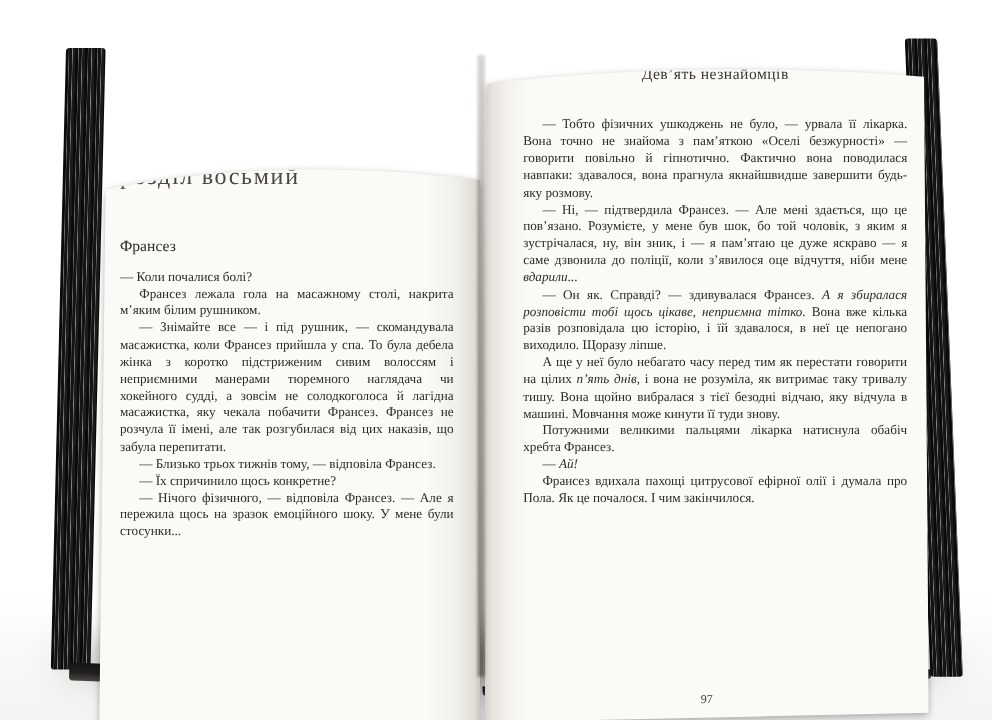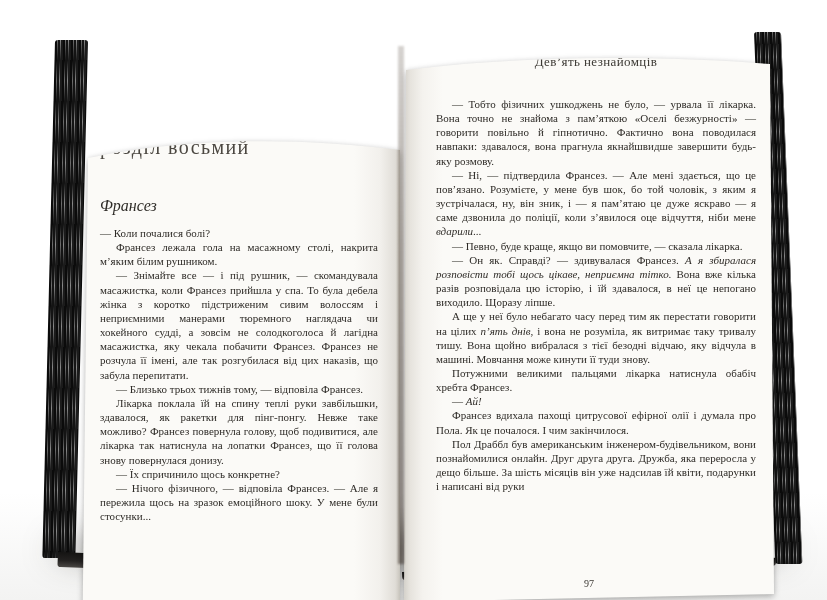--- a/index.html
+++ b/index.html
@@ -106,22 +106,21 @@
   .left-content { padding: 0 22px 0 28px; }
   .chapter-title {
     margin-top: 112px;
     text-align: left;
     font-size: 20px;
     letter-spacing: 1.4px;
     color: #4b4741;
   }
   .pov-label {
     margin-top: 38px;
-    font-style: italic;
-    font-size: 16px;
+    font-size: 13px;
     color: #2e2b27;
   }
 
   
   .right-content { padding: 0 18px 0 34px; }
   .running-header {
     margin-top: 28px;
     text-align: center;
     font-size: 13px;
     letter-spacing: 0.4px;
@@ -164,43 +163,40 @@
   <div class="page-wrap left">
     <div class="page page-left">
       <div class="left-content">
         <div class="chapter-title">розділ восьмий</div>
         <div class="pov-label">Франсез</div>
         <div class="body-text">
             <p class="noindent"><span>— Коли почалися болі?</span></p>
             <p><span>Франсез лежала гола на масажному столі, накрита м’яким білим рушником.</span></p>
             <p><span>— Знімайте все — і під рушник, — скомандувала масажистка, коли Франсез прийшла у спа. То була дебела жінка з коротко підстриженим сивим волоссям і неприємними манерами тюремного наглядача чи хокейного судді, а зовсім не солодкоголоса й лагідна масажистка, яку чекала побачити Франсез. Франсез не розчула її імені, але так розгубилася від цих наказів, що забула перепитати.</span></p>
             <p><span>— Близько трьох тижнів тому, — відповіла Франсез.</span></p>
-            <p><span>Лікарка поклала їй на спину теплі руки завбільшки, здавалося, як ракетки для пінг-понгу. Невже таке можливо? Франсез повернула голову, щоб подивитися, але лікарка так натиснула на лопатки Франсез, що її голова знову повернулася донизу.</span></p>
             <p><span>— Їх спричинило щось конкретне?</span></p>
             <p><span>— Нічого фізичного, — відповіла Франсез. — Але я пережила щось на зразок емоційного шоку. У мене були стосунки...</span></p>
           </div>
       </div>
 
     </div>
   </div>
 
   <div class="page-wrap right">
     <div class="page page-right">
       <div class="right-content">
         <div class="running-header">Дев’ять незнайомців</div>
         <div class="body-text">
             <p><span>— Тобто фізичних ушкоджень не було, — урвала її лікарка. Вона точно не знайома з пам’яткою «Оселі безжурності» — говорити повільно й гіпнотично. Фактично вона поводилася навпаки: здавалося, вона прагнула якнайшвидше завершити будь-яку розмову.</span></p>
             <p><span>— Ні, — підтвердила Франсез. — Але мені здається, що це пов’язано. Розумієте, у мене був шок, бо той чоловік, з яким я зустрічалася, ну, він зник, і — я пам’ятаю це дуже яскраво — я саме дзвонила до поліції, коли з’явилося оце відчуття, ніби мене </span><em>вдарили</em><span>...</span></p>
-            <p><span>— Певно, буде краще, якщо ви помовчите, — сказала лікарка.</span></p>
             <p><span>— Он як. Справді? — здивувалася Франсез. </span><em>А я збиралася розповісти тобі щось цікаве, неприємна тітко.</em><span> Вона вже кілька разів розповідала цю історію, і їй здавалося, в неї це непогано виходило. Щоразу ліпше.</span></p>
             <p><span>А ще у неї було небагато часу перед тим як перестати говорити на цілих </span><em>п’ять днів</em><span>, і вона не розуміла, як витримає таку тривалу тишу. Вона щойно вибралася з тієї безодні відчаю, яку відчула в машині. Мовчання може кинути її туди знову.</span></p>
             <p><span>Потужними великими пальцями лікарка натиснула обабіч хребта Франсез.</span></p>
             <p><span>— </span><em>Ай!</em></p>
             <p><span>Франсез вдихала пахощі цитрусової ефірної олії і думала про Пола. Як це почалося. І чим закінчилося.</span></p>
-            <p><span>Пол Драббл був американським інженером-будівельником, вони познайомилися онлайн. Друг друга друга. Дружба, яка переросла у дещо більше. За шість місяців він уже надсилав їй квіти, подарунки і написані від руки</span></p>
           </div>
       </div>
       <div class="page-number">97</div>
     </div>
   </div>
 
   <div class="spine-seam"></div>
 
 </div>
 

